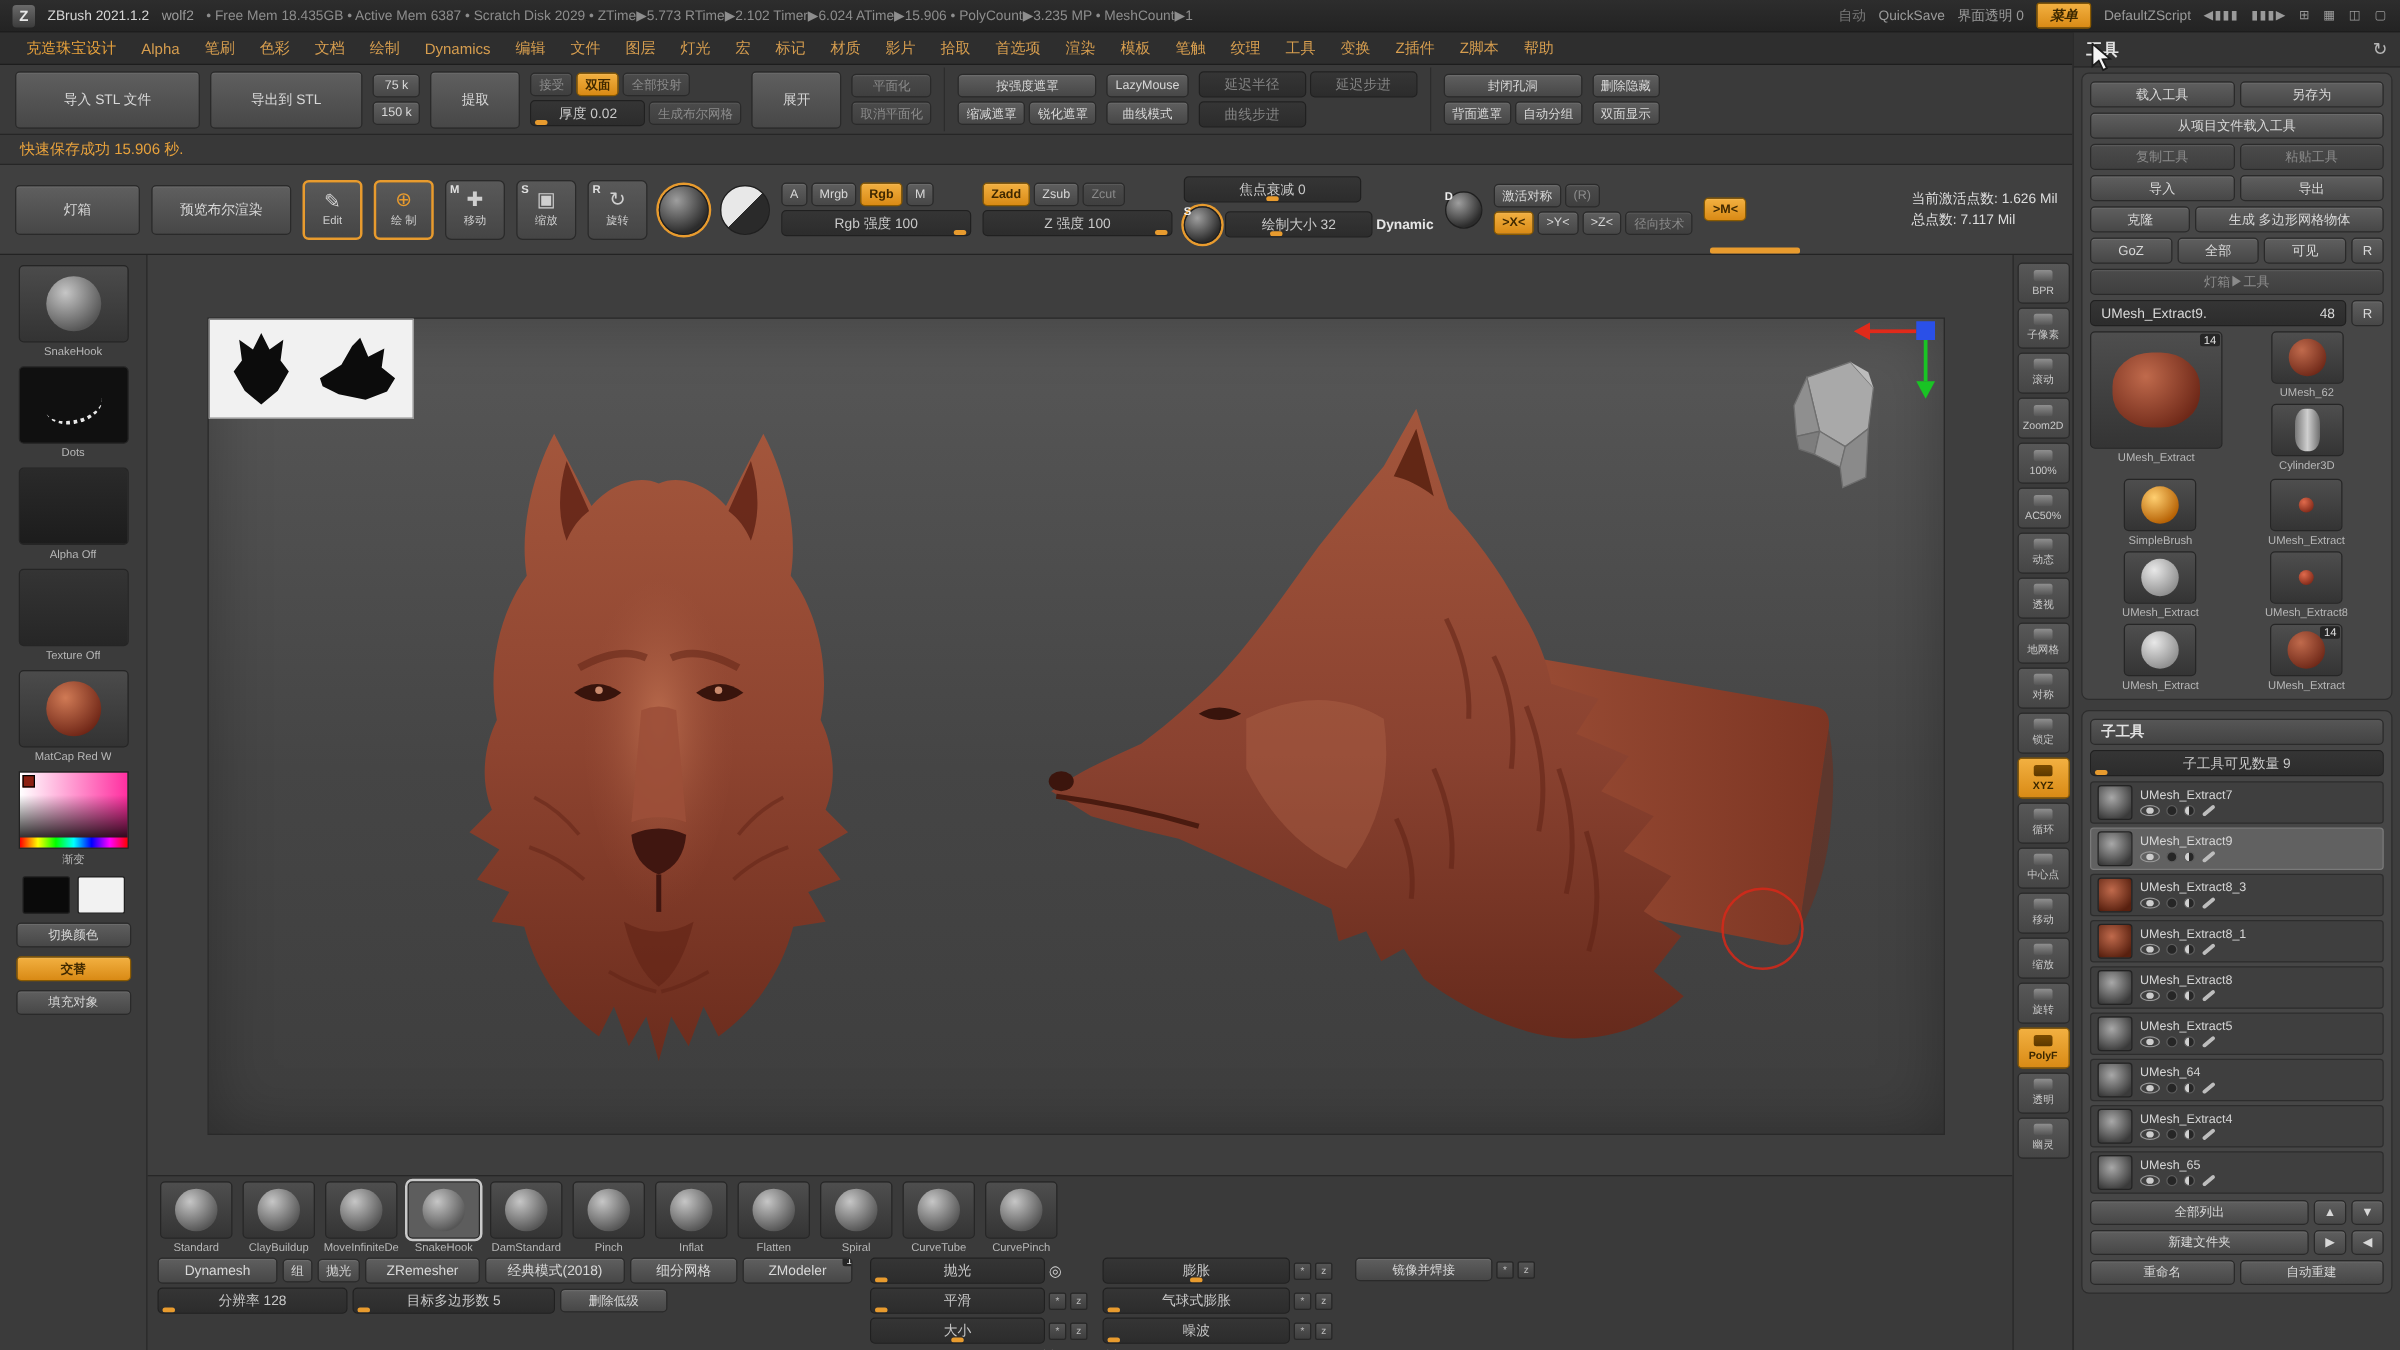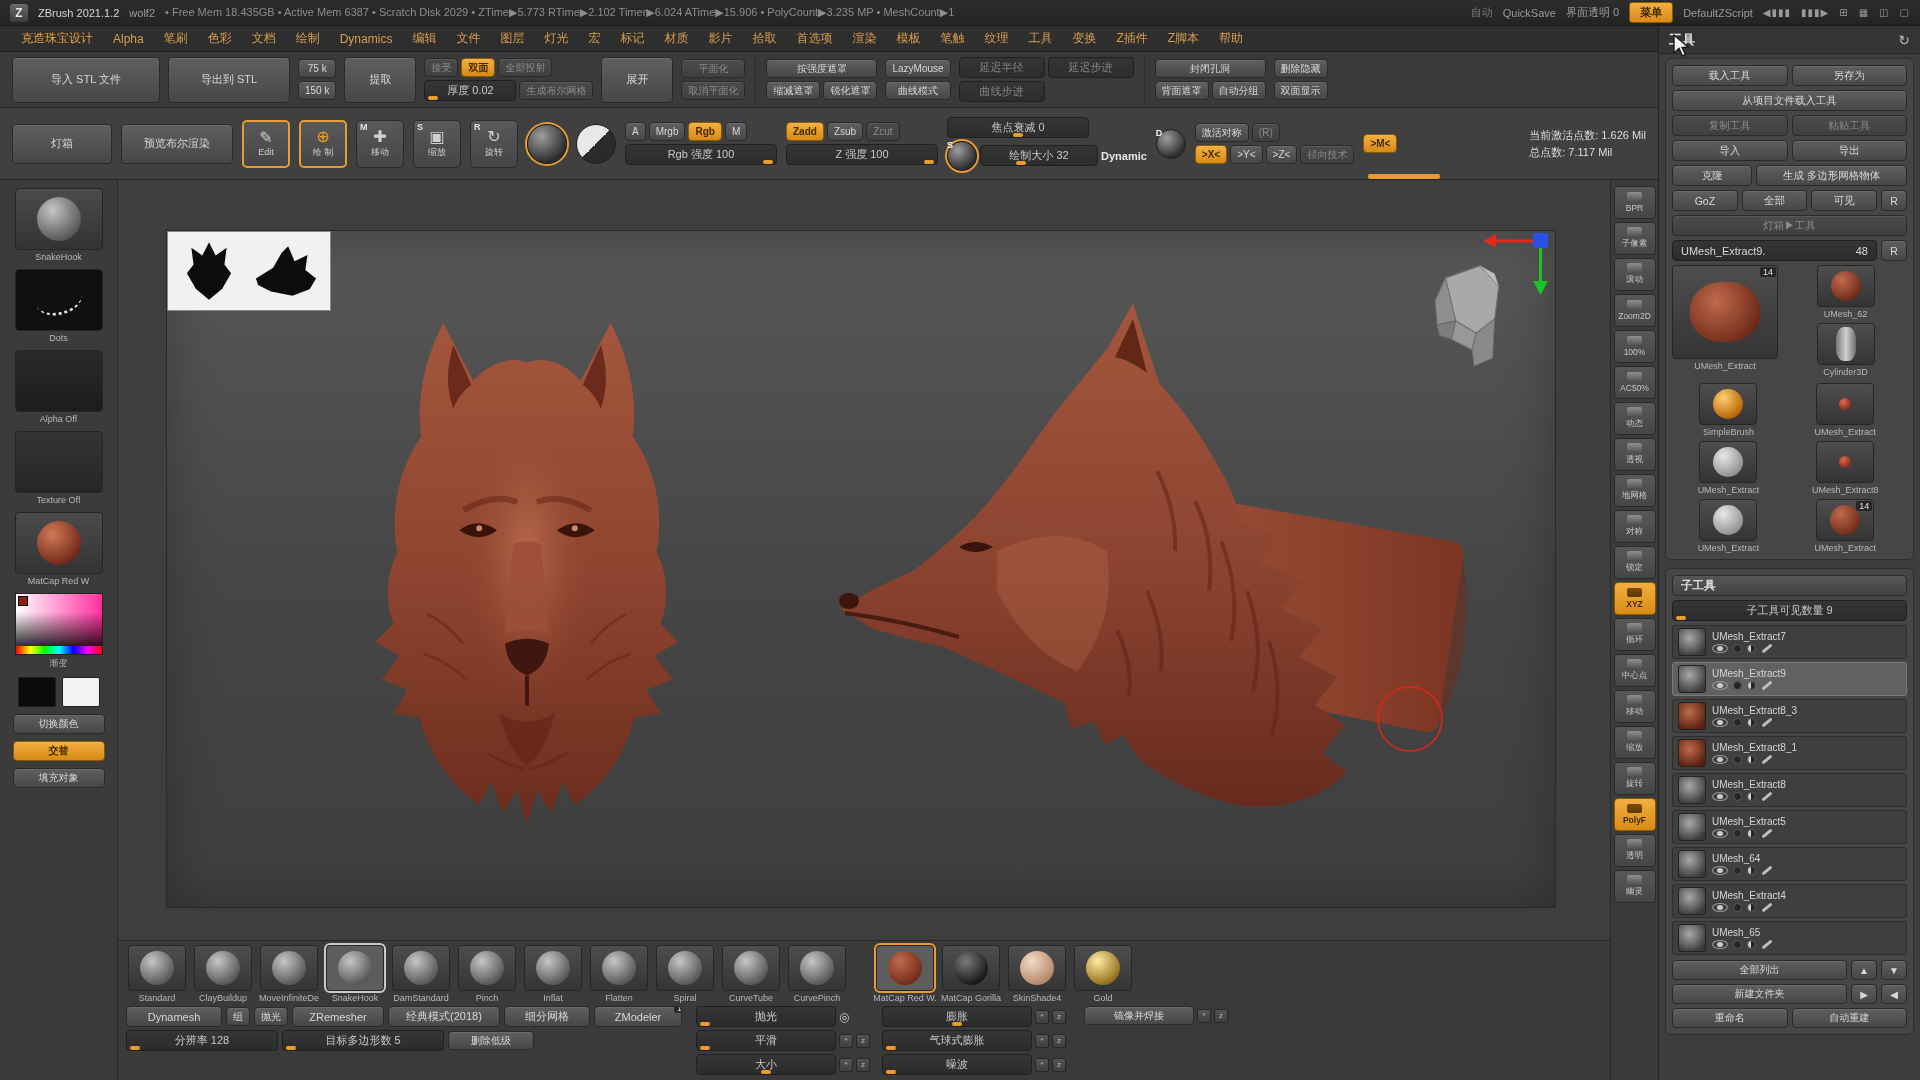--- a/index.html
+++ b/index.html
@@ -8,21 +8,21 @@
 .app{width:1920px;height:1080px;display:flex;flex-direction:column;background:#333;position:relative;}
 
 
 .titlebar{height:26px;background:linear-gradient(#2d2d2d,#232323);border-bottom:1px solid #191919;display:flex;align-items:center;gap:10px;padding:0 10px;color:#9a9a9a;white-space:nowrap;overflow:hidden;}
 .tb-logo{width:18px;height:18px;border-radius:3px;background:linear-gradient(#6a6a6a,#3c3c3c);color:#e8e8e8;font-weight:bold;display:flex;align-items:center;justify-content:center;font-size:12px;}
 .tb-app{color:#d6d6d6;}
 .tb-doc{color:#9a9a9a;}
 .tb-stats{color:#8d8d8d;flex:1;overflow:hidden;text-overflow:ellipsis;}
 .tb-right{display:flex;align-items:center;gap:10px;}
 .tb-dim{color:#777;}
-.tb-menu{background:linear-gradient(#f2b041,#d98a15);color:#3c2800;font-weight:bold;padding:2px 10px;border-radius:3px;border:1px solid #8a5a00;}
+.tb-menu{background:linear-gradient(#f2b041,#d98a15);color:#3c2800;font-weight:bold;padding:2px 10px;border-radius:3px;border:1px solid #8a5a00;font-style:italic;}
 .tb-ico{color:#9a9a9a;font-size:10px;letter-spacing:1px;}
 
 
 .content-row{flex:1;display:flex;overflow:hidden;}
 .left-col{width:1658px;display:flex;flex-direction:column;overflow:hidden;}
 .menubar{height:26px;background:#2e2e2e;border-bottom:1px solid #1d1d1d;display:flex;align-items:center;gap:2px;padding:0 12px;overflow:hidden;}
 .menu-item{color:#d79e4f;font-size:12px;padding:3px 9px;border-radius:3px;white-space:nowrap;}
 .menu-item:first-of-type{color:#e8a23c;}
 
 
@@ -322,20 +322,23 @@
             <button class="btn xs">背面遮罩</button>
             <button class="btn xs">自动分组</button>
           </div>
         </div>
         <div class="vcol">
           <button class="btn xs">删除隐藏</button>
           <button class="btn xs">双面显示</button>
         </div>
       </div>
 
+      <div class="statusline">
+        <span>快速保存成功 15.906 秒.</span>
+      </div>
 
       <div class="shelf2">
         <button class="btn" style="width:100px;height:40px;">灯箱</button>
         <button class="btn" style="width:112px;height:40px;">预览布尔渲染</button>
         <div class="modebtn on">
           <span class="mico">✎</span>
           <span class="mlabel">Edit</span>
         </div>
         <div class="modebtn on draw">
           <span class="mico">⊕</span>
@@ -639,50 +642,20 @@
                     <div class="tlabel">CurveTube</div>
                   </div>
 
                   <div class="thumbwrap">
                     <div class="thumb">
                       <div class="blob"></div>
                     </div>
                     <div class="tlabel">CurvePinch</div>
                   </div>
                 </div>
-              <div class="bt-mats">
-
-                  <div class="thumbwrap sel tone-red">
-                    <div class="thumb">
-                      <div class="blob"></div>
-                    </div>
-                    <div class="tlabel">MatCap Red W.</div>
-                  </div>
-
-                  <div class="thumbwrap tone-dark">
-                    <div class="thumb">
-                      <div class="blob"></div>
-                    </div>
-                    <div class="tlabel">MatCap Gorilla</div>
-                  </div>
-
-                  <div class="thumbwrap tone-skin">
-                    <div class="thumb">
-                      <div class="blob"></div>
-                    </div>
-                    <div class="tlabel">SkinShade4</div>
-                  </div>
-
-                  <div class="thumbwrap tone-gold">
-                    <div class="thumb">
-                      <div class="blob"></div>
-                    </div>
-                    <div class="tlabel">Gold</div>
-                  </div>
-                </div>
             </div>
 
             <div class="bt-controls">
               <div class="bt-left">
                 <div class="bt-r">
                   <button class="btn sp96">Dynamesh</button>
                   <button class="btn xs">组</button>
                   <button class="btn xs">抛光</button>
                   <button class="btn" style="width:92px">ZRemesher</button>
                   <button class="btn" style="width:112px">经典模式(2018)</button>

